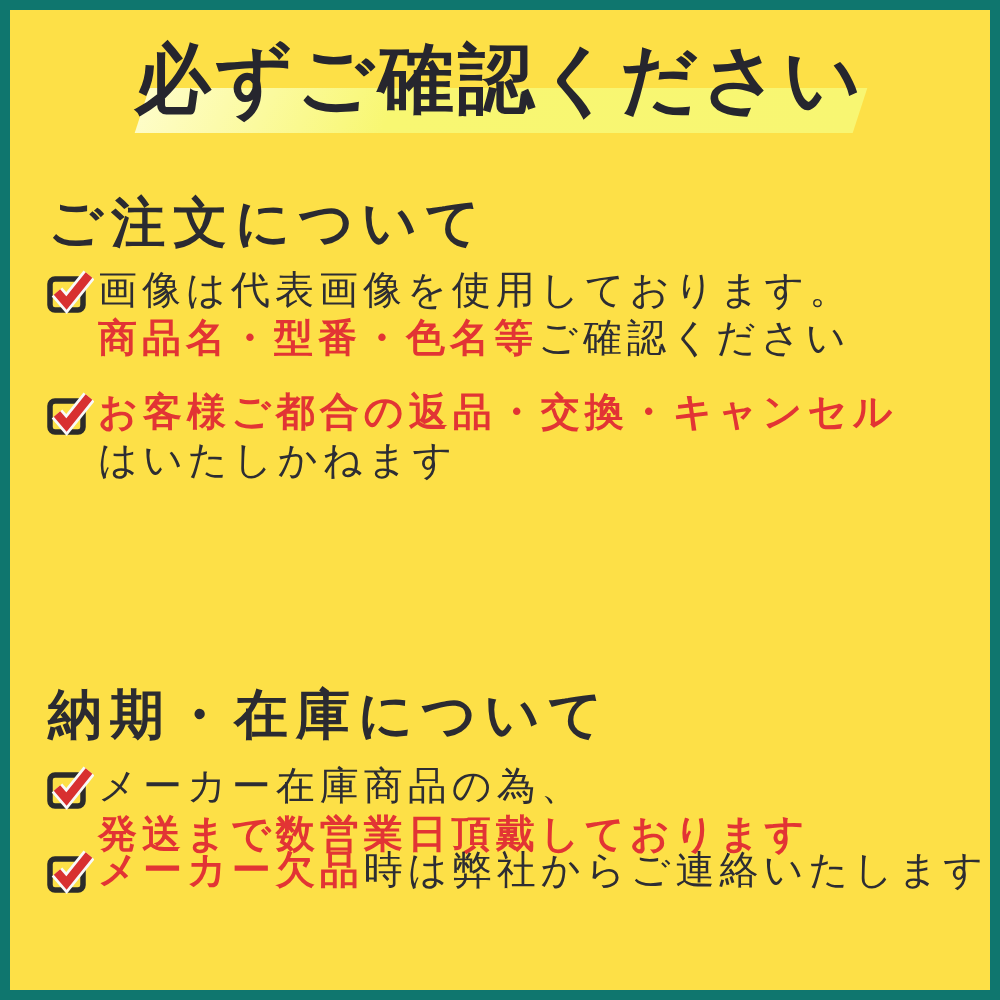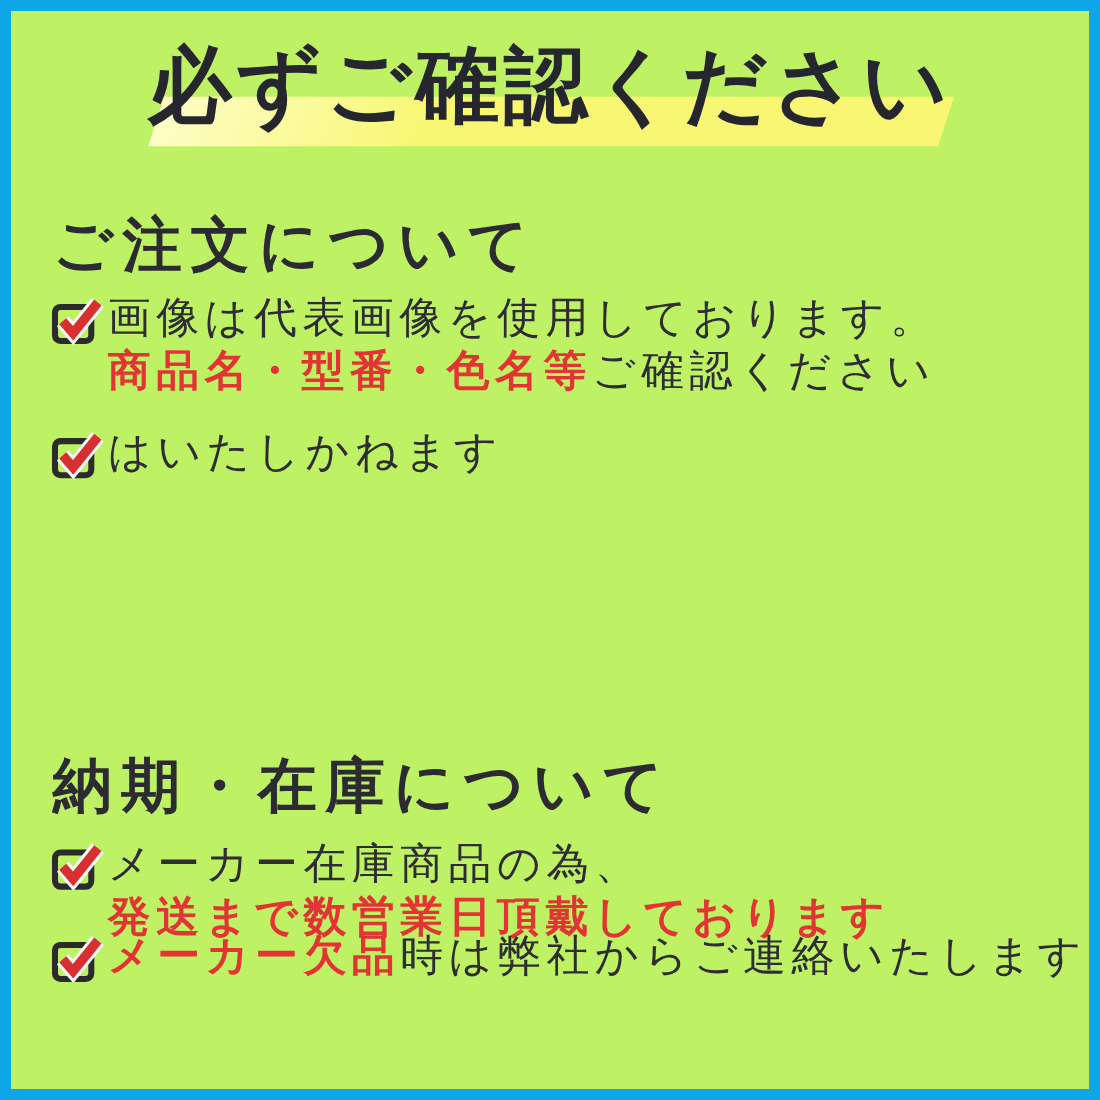--- a/index.html
+++ b/index.html
@@ -4,22 +4,22 @@
 <style>
   html,body{margin:0;padding:0;}
   body{
     width:1000px;height:1000px;
     font-family:"Liberation Serif","DejaVu Serif",serif;
     background:#ffffff;
   }
   .frame{
     position:relative;
     width:980px;height:980px;
-    border:10px solid #0ea5e9;
-    background:#bef264;
+    border:10px solid #0f766e;
+    background:#fde047;
     overflow:hidden;
     box-sizing:content-box;
   }
   
   .title-wrap{
     position:absolute;left:0;top:0;width:100%;height:150px;
   }
   .hl-band{
     position:absolute;left:132px;top:78px;width:718px;height:45px;
     background:linear-gradient(100deg,#fefdc9 0%,#f8f772 35%,#f8f672 100%);
@@ -92,20 +92,21 @@
 
   <div class="item item2">
     <span class="cb">
       <svg viewBox="0 0 48 48" width="48" height="48" aria-hidden="true">
         <rect x="4" y="11" width="33" height="31" rx="5" fill="none" stroke="#2b2b2b" stroke-width="5.5"></rect>
         <path d="M11 24 L20.5 35 L43 7" fill="none" stroke="#f9f9f9" stroke-width="14"></path>
         <path d="M11 24 L20.5 35 L43 7" fill="none" stroke="#d83030" stroke-width="8.5"></path>
       </svg>
     </span>
     <div class="txt">
+      <div class="line"><span class="seg-red">お客様ご都合の返品・交換・キャンセル</span></div>
       <div class="line"><span class="seg-black">はいたしかねます</span></div>
     </div>
   </div>
 
 
   <h2 class="sec-heading sec2">納期・在庫について</h2>
 
   <div class="item item4">
     <span class="cb">
       <svg viewBox="0 0 48 48" width="48" height="48" aria-hidden="true">

